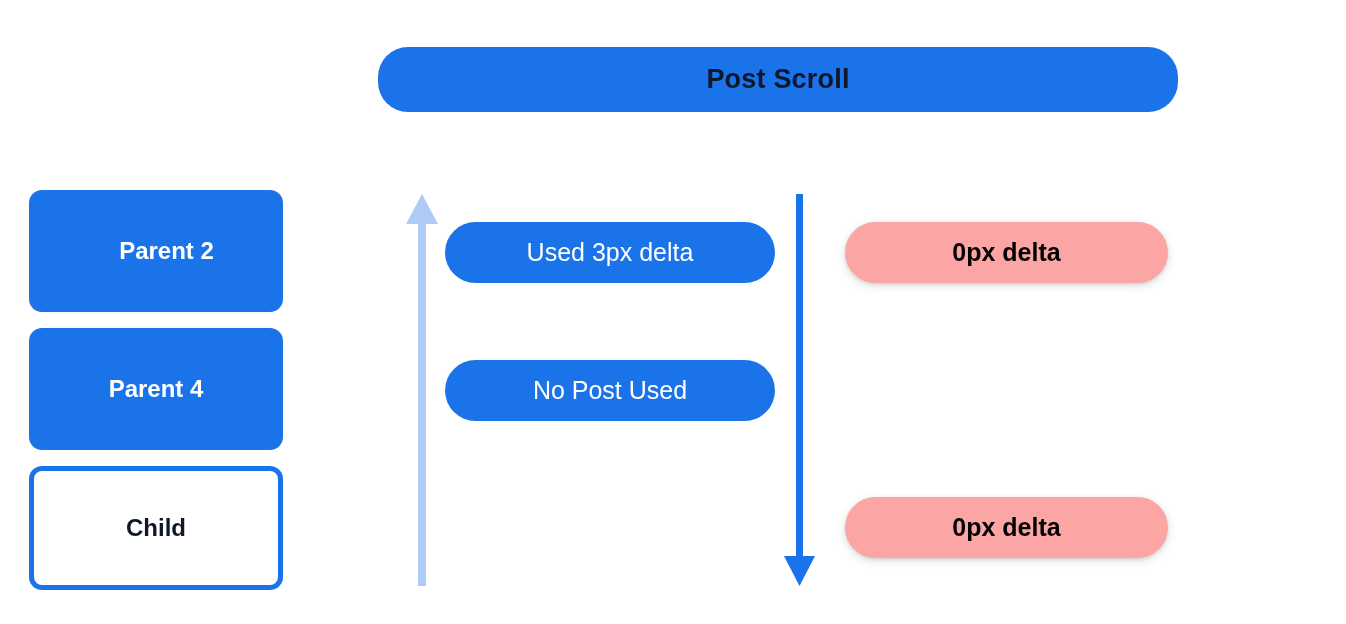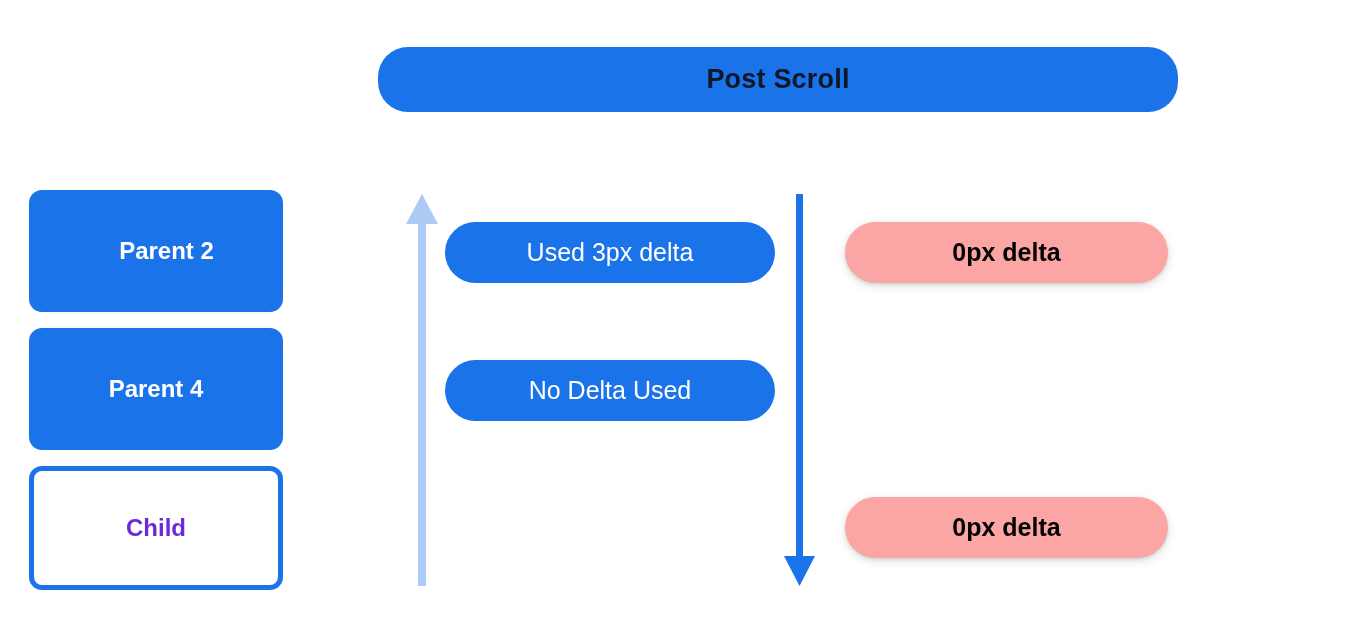--- a/index.html
+++ b/index.html
@@ -61,21 +61,21 @@
     background: #1a73e8;
   }
   .stack-box.filled .stack-label {
     color: #ffffff;
   }
   .stack-box.outlined {
     background: #ffffff;
     border: 5px solid #1a73e8;
   }
   .stack-box.outlined .stack-label {
-    color: #6d28d9;
+    color: #0f172a;
   }
   #box-parent2 { top: 190px; padding-left: 21px; }
   #box-parent1 { top: 328px; }
   #box-child   { top: 466px; height: 124px; }
 
   
   .arrow {
     position: absolute;
     width: 34px;
     height: 392px;
@@ -151,21 +151,21 @@
   <svg class="arrow" id="arrow-down" viewBox="0 0 34 392">
     <rect x="13" y="0" width="7" height="364" fill="#1a73e8"></rect>
     <polygon points="16.5,392 1,362 32,362" fill="#1a73e8"></polygon>
   </svg>
 
   <div class="pill blue" id="pill-used-delta">
     <span class="pill-label">Used 3px delta</span>
   </div>
 
   <div class="pill blue" id="pill-no-delta">
-    <span class="pill-label">No Delta Used</span>
+    <span class="pill-label">No Post Used</span>
   </div>
 
   <div class="pill white" id="pill-delta-top">
     <span class="pill-label">0px delta</span>
   </div>
 
   <div class="pill white" id="pill-delta-bottom">
     <span class="pill-label">0px delta</span>
   </div>
 

